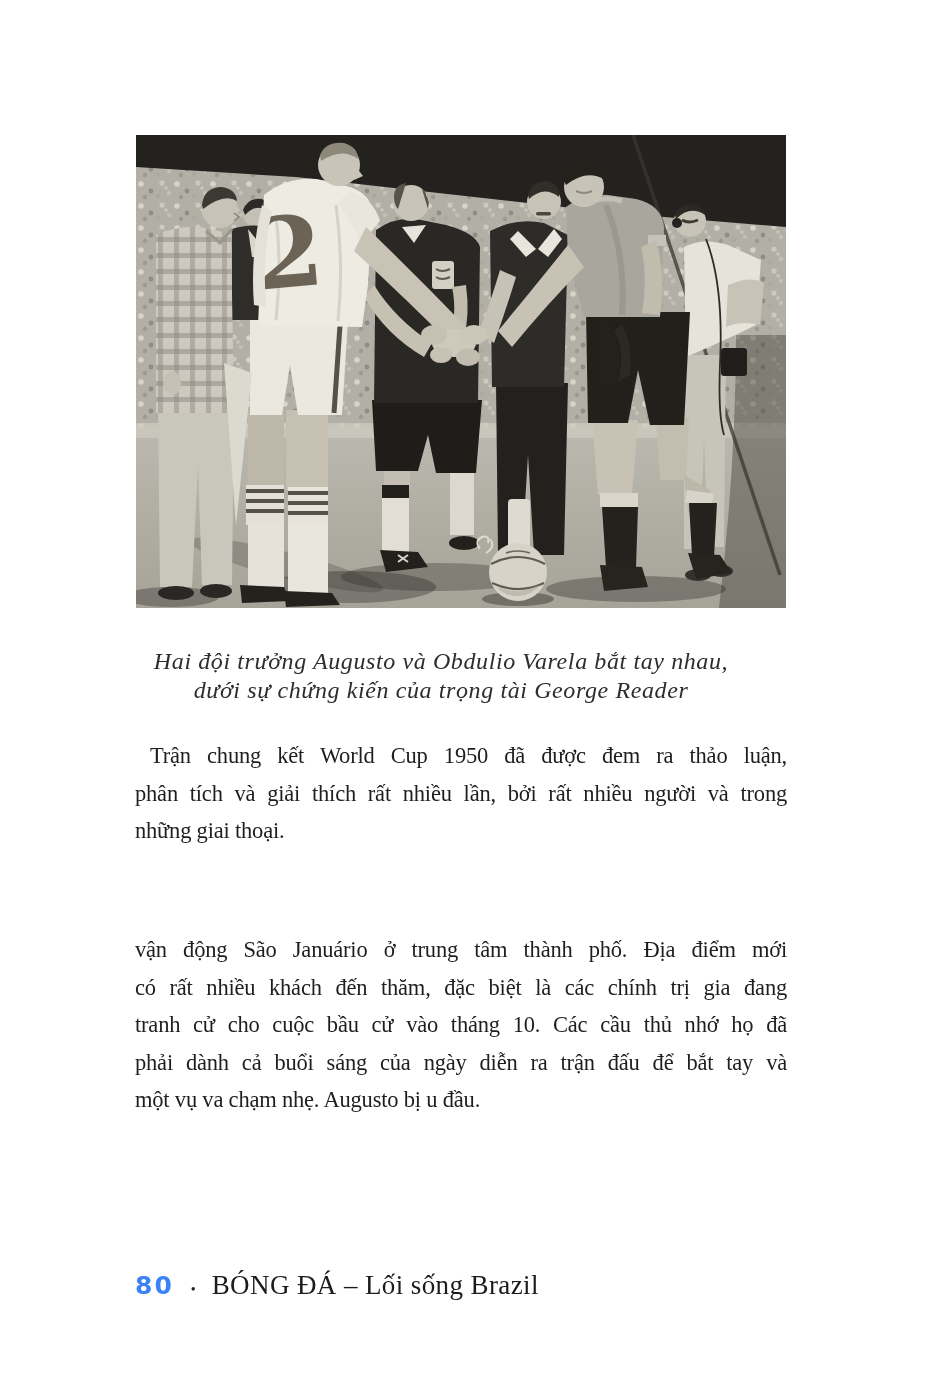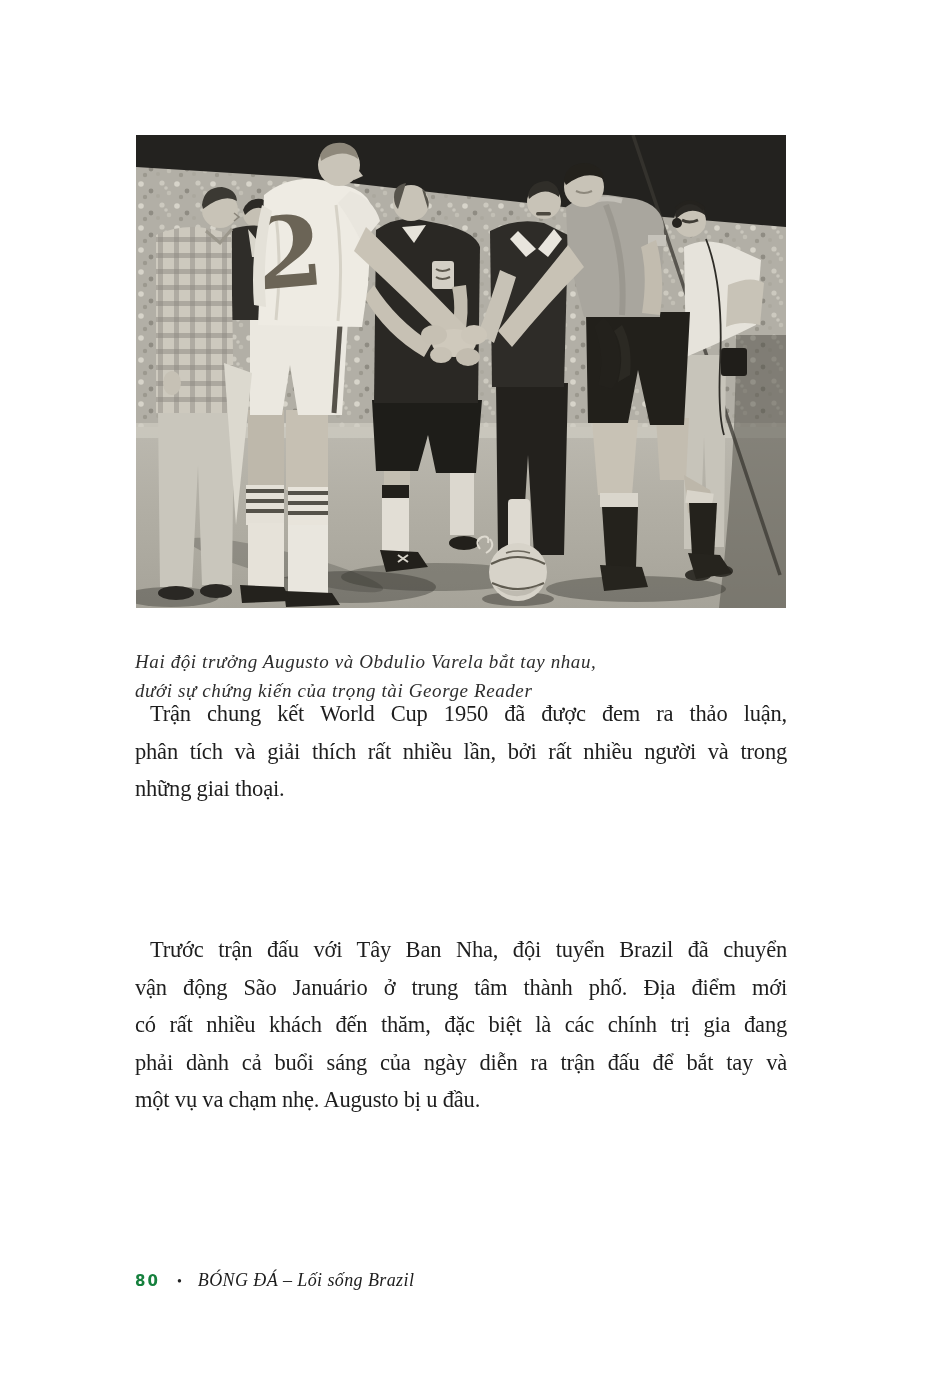--- a/index.html
+++ b/index.html
@@ -14,55 +14,55 @@
   .page { position: absolute; inset: 0; }
 
   .photo {
     position: absolute; left: 136px; top: 135px;
     width: 650px; height: 473px; margin: 0;
   }
   .photo svg { display: block; width: 650px; height: 473px; }
 
   .caption {
     position: absolute; left: 135px; top: 647px; width: 612px;
-    text-align: left;
+    text-align: center;
     font-style: italic;
-    font-size: 19px; line-height: 29px;
+    font-size: 24px; line-height: 29px;
     letter-spacing: 0.6px;
     color: #2d2d2d;
   }
 
   .para {
     position: absolute; left: 135px; width: 652px;
     font-size: 22.5px; letter-spacing: -0.2px;
   }
-  .p1 { top: 695px; }
+  .p1 { top: 737px; }
   .p2 { top: 931px; }
   .pline {
     height: 37.55px; line-height: 37.55px;
     text-align: justify; text-align-last: justify;
     overflow: hidden; white-space: nowrap;
   }
   
   .pline { white-space: normal; }
   .pline.first { padding-left: 15px; }
   .pline.last { text-align-last: left; }
 
   .footer {
     position: absolute; left: 135px; top: 1270px; width: 652px;
     display: flex; align-items: baseline;
   }
   .pagenum {
     font-family: "DejaVu Sans", sans-serif;
-    font-weight: 700; font-size: 15px; letter-spacing: 2px;
-    color: #15803d;
+    font-weight: 700; font-size: 25px; letter-spacing: 2px;
+    color: #3b82f6;
   }
   .sep { font-size: 14px; margin: 0 16px 0 17px; color: #222; }
   .booktitle {
-    font-style: italic; font-size: 18px; letter-spacing: 0.4px;
+    font-size: 27px; letter-spacing: 0.4px;
     color: #1c1c1c;
   }
 </style>
 </head>
 <body>
 
 <div class="page">
 
   <figure class="photo">
     <svg viewBox="0 0 650 473" xmlns="http://www.w3.org/2000/svg">
@@ -249,23 +249,23 @@
     <div>dưới sự chứng kiến của trọng tài George Reader</div>
   </div>
 
   <div class="para p1">
     <div class="pline first">Trận chung kết World Cup 1950 đã được đem ra thảo luận,</div>
     <div class="pline">phân tích và giải thích rất nhiều lần, bởi rất nhiều người và trong</div>
     <div class="pline last">những giai thoại.</div>
   </div>
 
   <div class="para p2">
-    <div class="pline first">Trước trận đấu với Tây Ban Nha, đội tuyển Brazil đã chuyển</div>
     <div class="pline">vận động São Januário ở trung tâm thành phố. Địa điểm mới</div>
     <div class="pline">có rất nhiều khách đến thăm, đặc biệt là các chính trị gia đang</div>
+    <div class="pline">tranh cử cho cuộc bầu cử vào tháng 10. Các cầu thủ nhớ họ đã</div>
     <div class="pline">phải dành cả buổi sáng của ngày diễn ra trận đấu để bắt tay và</div>
     <div class="pline last">một vụ va chạm nhẹ. Augusto bị u đầu.</div>
   </div>
 
   <div class="footer">
     <span class="pagenum">80</span>
     <span class="sep">•</span>
     <span class="booktitle">BÓNG ĐÁ – Lối sống Brazil</span>
   </div>
 

